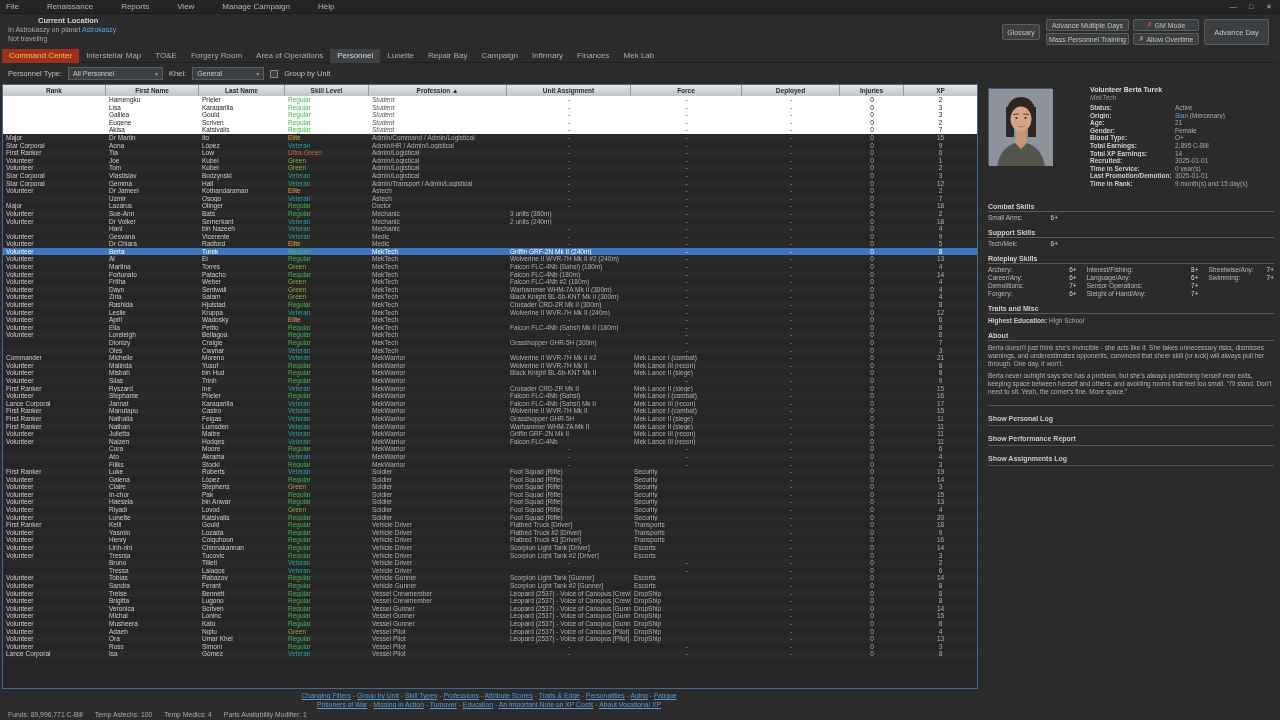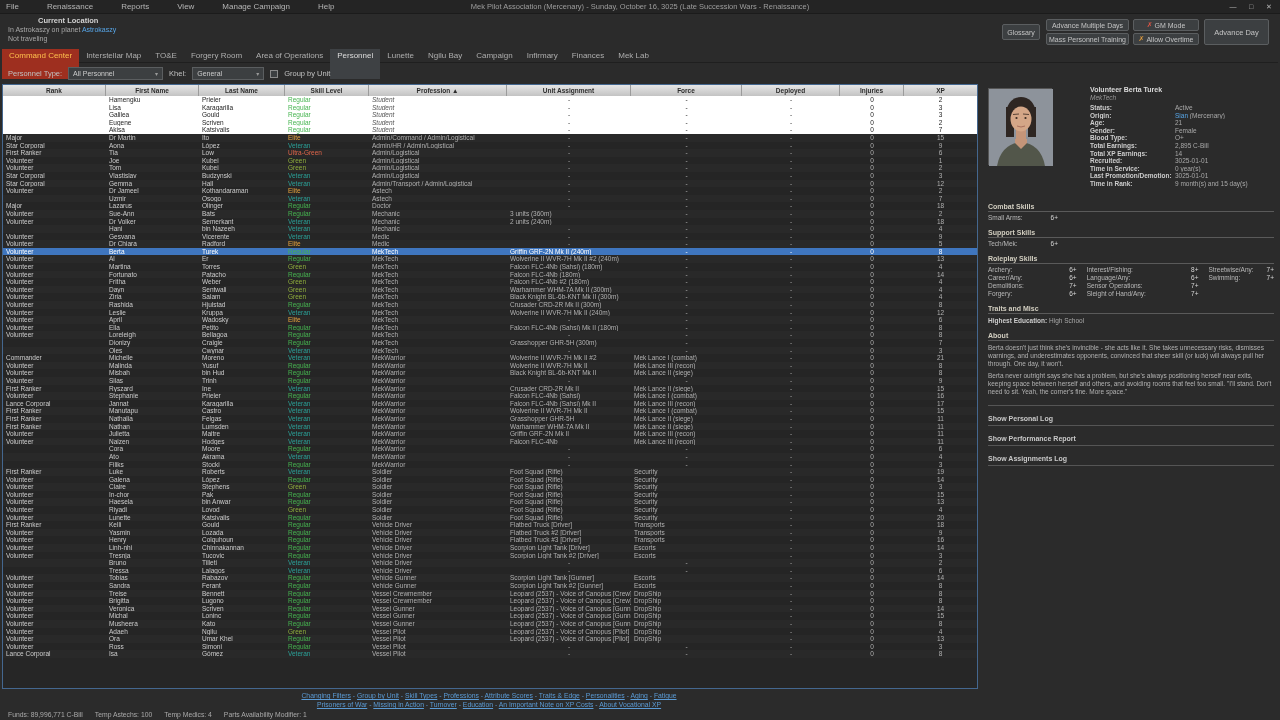--- a/index.html
+++ b/index.html
@@ -29,21 +29,21 @@
   #btn-adv-multi      { left:1046px; top:19px; width:83px; height:12px; }
   #btn-gm-mode        { left:1133px; top:19px; width:66px; height:12px; }
   #btn-mass-training  { left:1046px; top:33px; width:83px; height:12px; }
   #btn-overtime       { left:1133px; top:33px; width:66px; height:12px; }
   #btn-advance-day    { left:1204px; top:19px; width:65px; height:26px; font-size:7.5px; }
   .xmark-red { color:#e05545; margin-right:2px; font-size:7px; }
   .xmark-org { color:#e09b3d; margin-right:2px; font-size:7px; }
   
   #tabbar { position:absolute; left:2px; top:49px; width:1276px; height:14px;
     display:flex; border-bottom:1px solid #1f1f1f; }
-  .tab { font-size:8px; color:#aeaeae; padding:2px 7px 0 7px; height:30px; cursor:default; white-space:nowrap; }
+  .tab { font-size:8px; color:#aeaeae; padding:2px 7px 0 7px; height:14px; cursor:default; white-space:nowrap; }
   .tab.alert { background:#9e2f1f; color:#ffc04d; }
   .tab.active { background:#3e4144; color:#dddddd; }
   
   #filterbar { position:absolute; left:8px; top:66px; height:15px; display:flex; align-items:center; gap:6px; font-size:7.5px; color:#c0c0c0; }
   .combo { background:#3c3f41; border:1px solid #5b5e60; height:13px; display:flex; align-items:center;
     justify-content:space-between; padding:0 4px; font-size:7px; color:#cccccc; }
   .combo .arrow { font-size:6px; color:#9a9a9a; margin-left:6px; }
   #combo-personnel-type { width:95px; }
   #combo-view { width:72px; }
   .cb { width:8px; height:8px; background:#3c3f41; border:1px solid #8a8a8a; display:inline-block; }
@@ -107,21 +107,20 @@
 
 <div id="titlebar">
   <div id="menu-items">
       <span class="menu-item">File</span>
       <span class="menu-item">Renaissance</span>
       <span class="menu-item">Reports</span>
       <span class="menu-item">View</span>
       <span class="menu-item">Manage Campaign</span>
       <span class="menu-item">Help</span>
     </div>
-  <div id="win-title">Mek Pilot Association (Mercenary) - Sunday, October 16, 3025 (Late Succession Wars - Renaissance)</div>
   <div id="win-controls">
       <span class="wbtn">—</span>
       <span class="wbtn">□</span>
       <span class="wbtn">✕</span>
     </div>
 </div>
 
 <div id="location">
   <div class="hd">Current Location</div>
   <div class="ln"><span>In Astrokaszy on planet </span><span class="link">Astrokaszy</span></div>
@@ -142,21 +141,21 @@
 <div class="btn" id="btn-advance-day">Advance Day</div>
 
 <div id="tabbar">
     <div class="tab alert">Command Center</div>
     <div class="tab">Interstellar Map</div>
     <div class="tab">TO&amp;E</div>
     <div class="tab">Forgery Room</div>
     <div class="tab">Area of Operations</div>
     <div class="tab active">Personnel</div>
     <div class="tab">Lunette</div>
-    <div class="tab">Ngilu Bay</div>
+    <div class="tab">Repair Bay</div>
     <div class="tab">Campaign</div>
     <div class="tab">Infirmary</div>
     <div class="tab">Finances</div>
     <div class="tab">Mek Lab</div>
   </div>
 
 <div id="filterbar">
   <span>Personnel Type:</span>
   <span class="combo" id="combo-personnel-type">
       <span>All Personnel</span>

